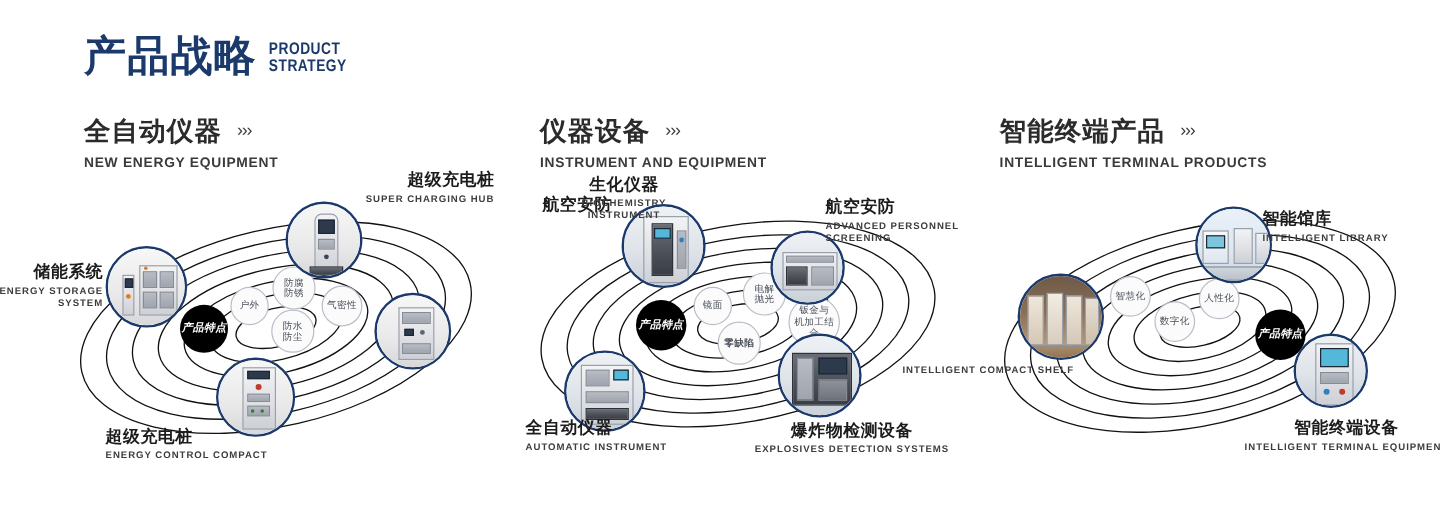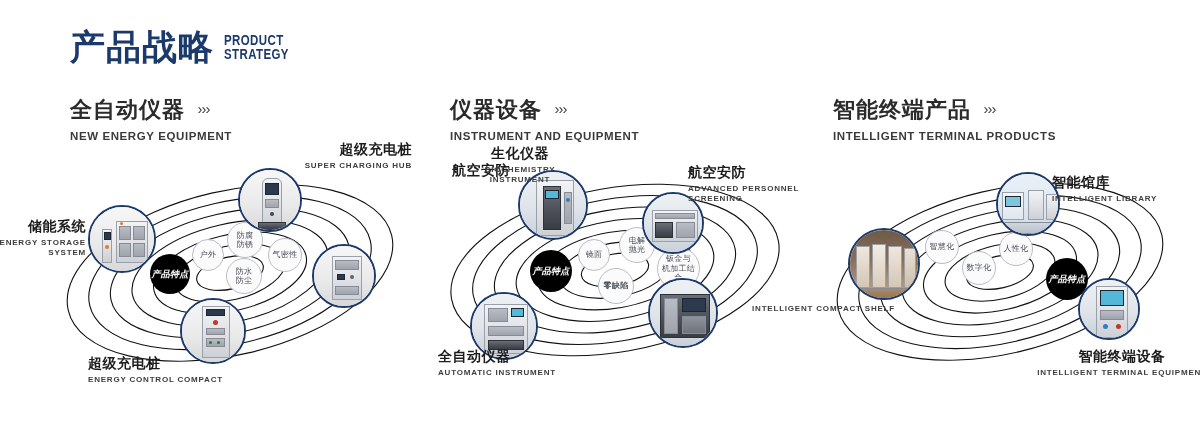--- a/index.html
+++ b/index.html
@@ -394,20 +394,24 @@
 
   <div class="node" style="left:218px; top:128px; width:70px; height:70px;">
     <div class="photo">
       <div class="bg-lab"></div>
       <div class="cab-dark" style="left:10px; top:14px; width:50px; height:44px;"></div>
       <div class="panel" style="left:14px; top:18px; width:14px; height:36px;"></div>
       <div class="scr" style="left:32px; top:18px; width:24px; height:14px;"></div>
       <div class="panel" style="left:32px; top:36px; width:24px; height:18px; background:linear-gradient(180deg,#8e939b,#6f747c);"></div>
     </div>
   </div>
+  <div class="nlabel" style="left:180px; top:200px; width:200px; text-align:center;">
+    <div class="cn">爆炸物检测设备</div>
+    <div class="en">EXPLOSIVES DETECTION SYSTEMS</div>
+  </div>
 </div>
 
 <div class="group" style="left:810px; top:150px; width:390px; height:240px;">
   <svg class="orbit-svg" width="390" height="240" viewBox="0 0 390 240">
     <g fill="none" stroke="#111111" stroke-width="1.1">
       <ellipse cx="190" cy="122" rx="34" ry="16" transform="rotate(-13 190 122)"></ellipse>
       <ellipse cx="190" cy="122" rx="56" ry="27" transform="rotate(-13 190 122)"></ellipse>
       <ellipse cx="190" cy="122" rx="78" ry="38" transform="rotate(-13 190 122)"></ellipse>
       <ellipse cx="190" cy="122" rx="100" ry="49" transform="rotate(-13 190 122)"></ellipse>
       <ellipse cx="190" cy="122" rx="122" ry="60" transform="rotate(-13 190 122)"></ellipse>

